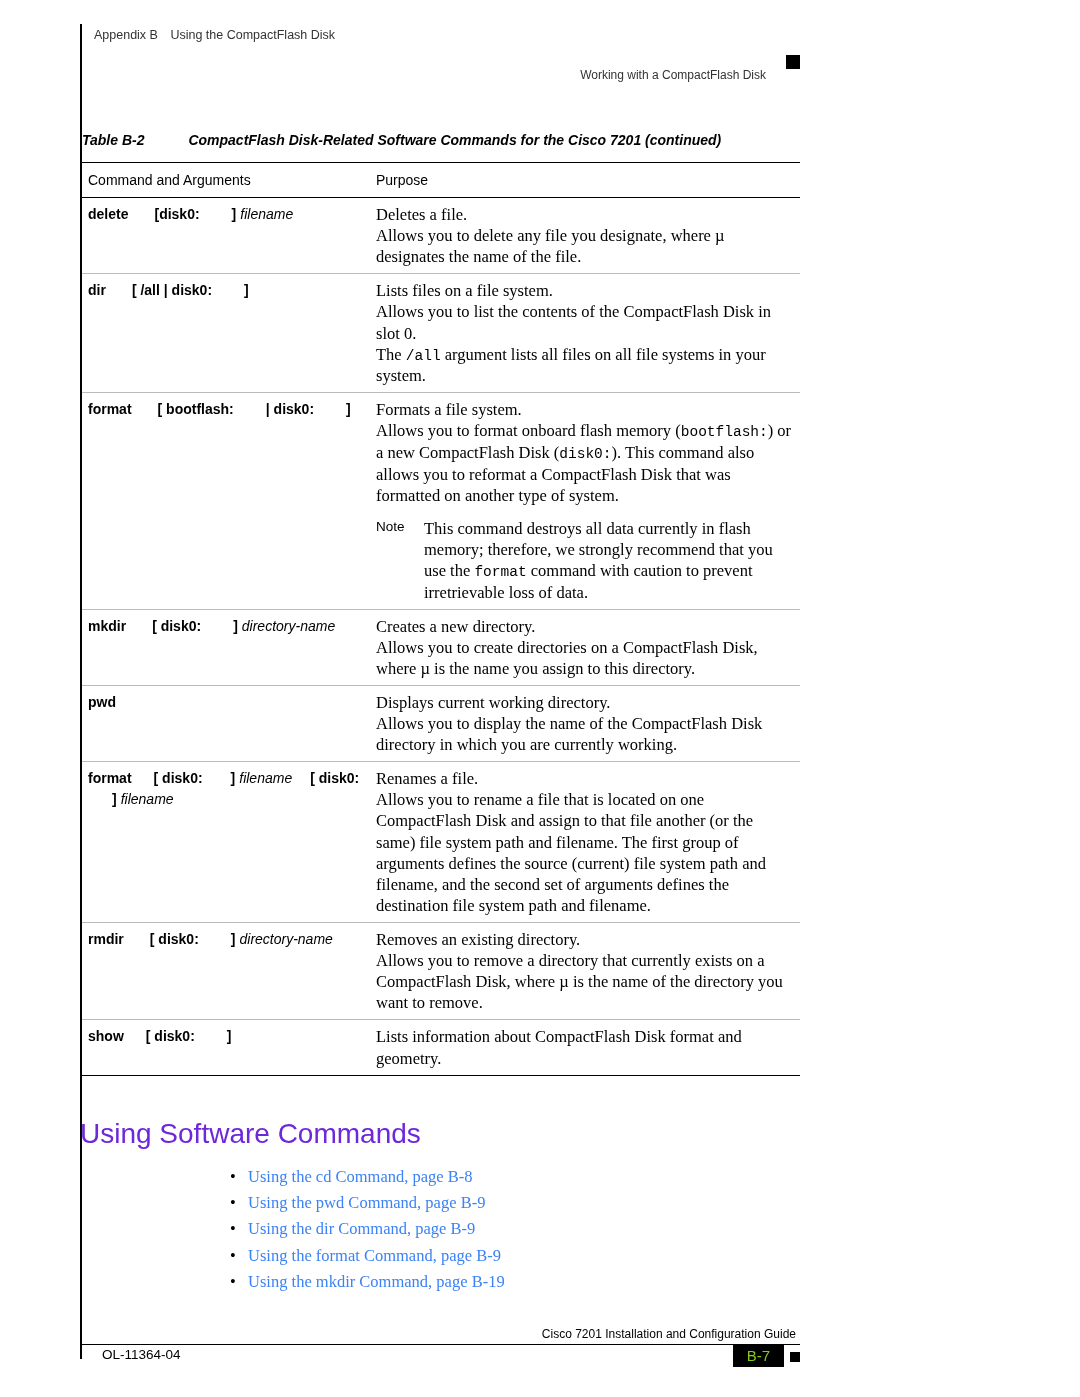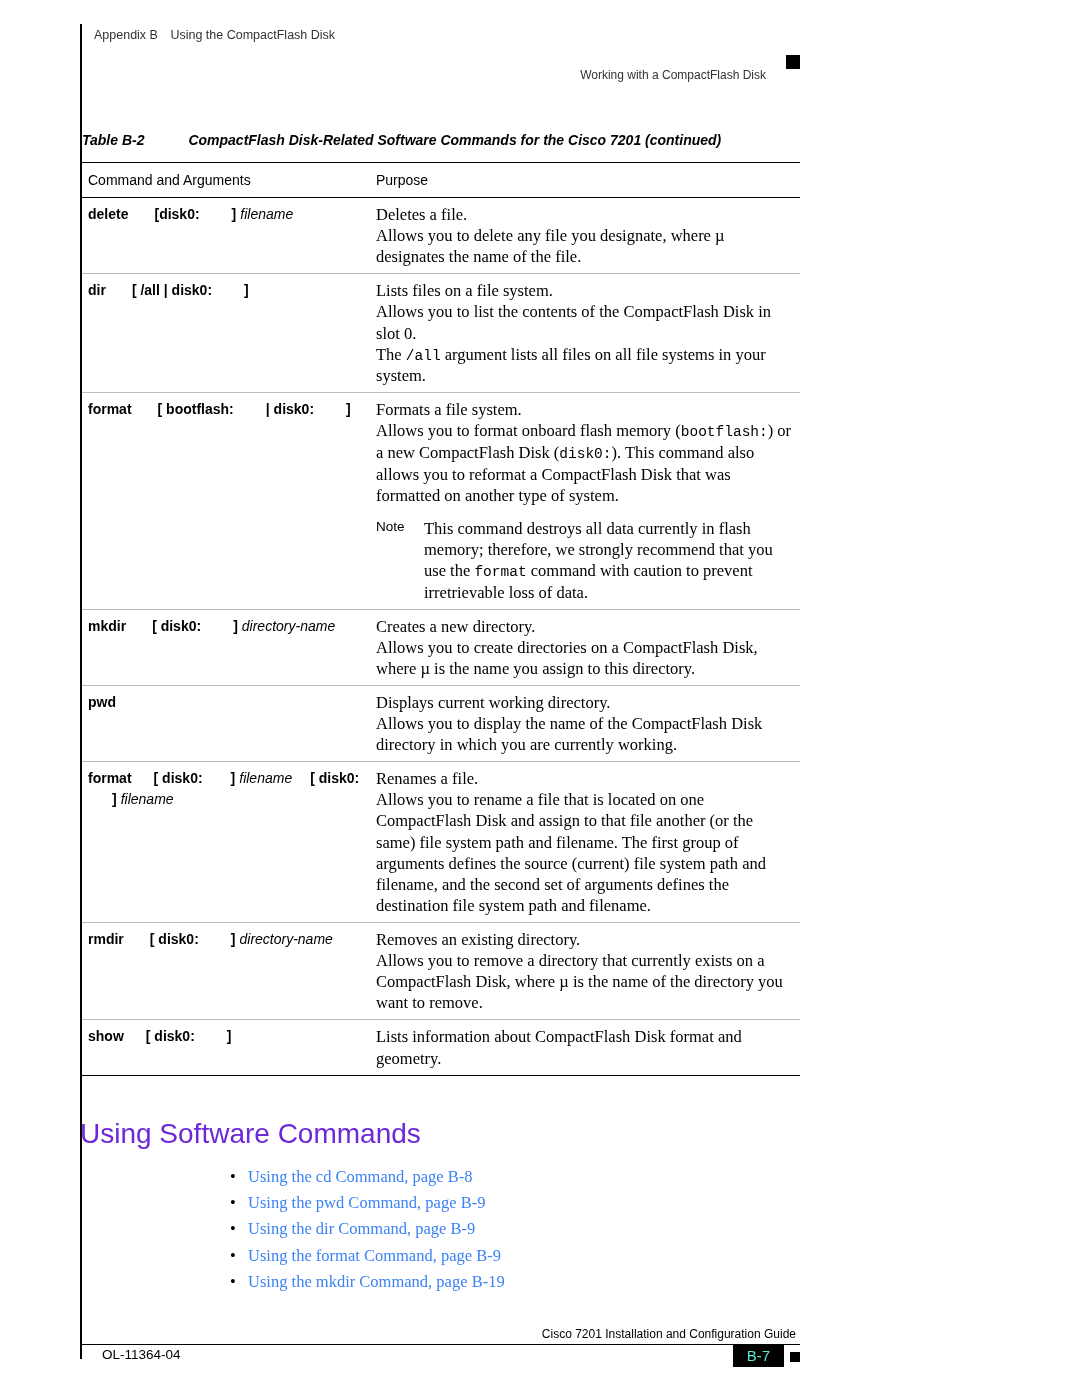--- a/index.html
+++ b/index.html
@@ -143,21 +143,21 @@
     padding-right: 4px;
     margin-bottom: 3px;
   }
   .footer-left {
     font-family: Arial, Helvetica, sans-serif;
     font-size: 13.5px;
     margin-left: 14px;
   }
   .page-badge {
     background: #000;
-    color: #5eead4;
+    color: #84cc16;
     font-family: Arial, Helvetica, sans-serif;
     font-size: 15px;
     padding: 3px 14px 3px 14px;
     margin-left: 46px;
   }
   .bot-mark {
     width: 10px; height: 10px; background: #000;
     display: inline-block; margin-left: 6px; vertical-align: top; margin-top: 5px;
   }
   .sp { display:inline-block; }

